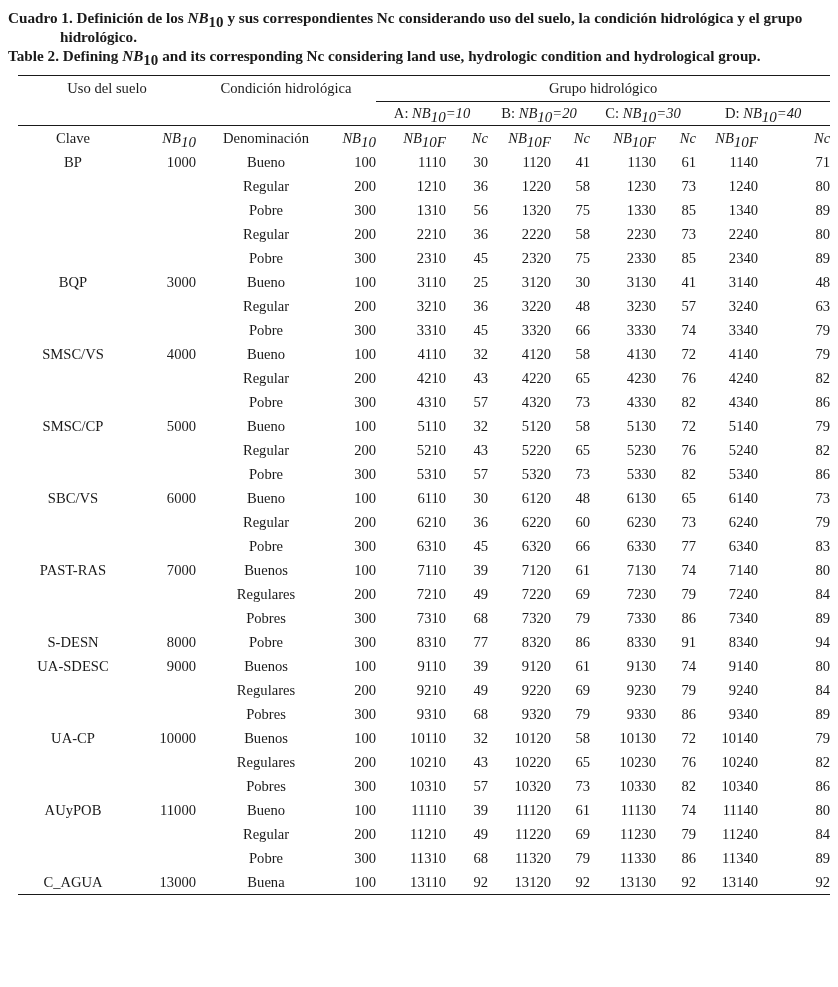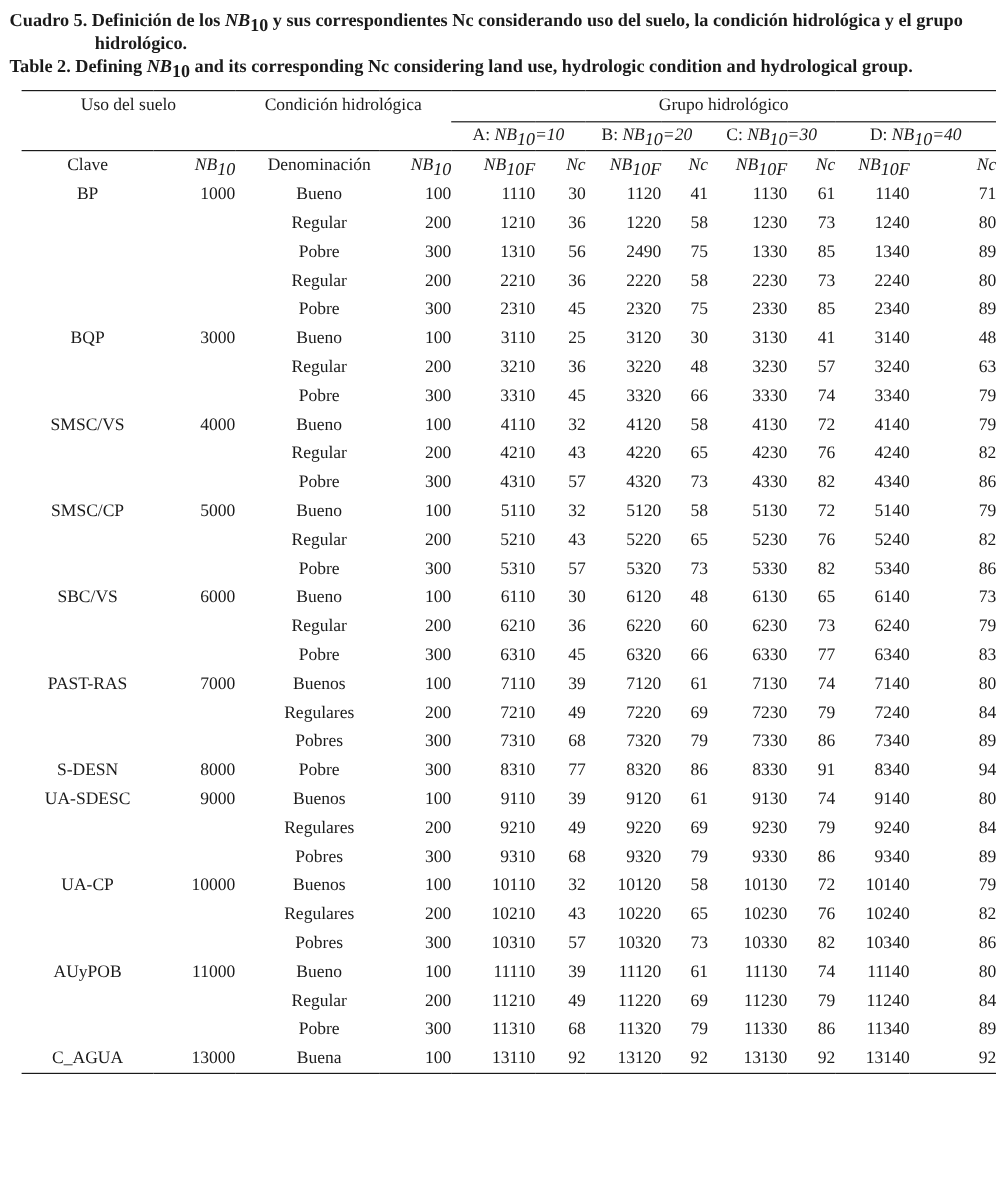--- a/index.html
+++ b/index.html
@@ -6,21 +6,21 @@
   body{
     width:838px;height:987px;overflow:hidden;
     font-family:"Liberation Serif","DejaVu Serif",serif;
     color:#1a1a1a;
     -webkit-font-smoothing:antialiased;
   }
   .title-block{padding:8px 6px 0 8px;}
   .title-line{
     font-weight:bold;font-size:15.2px;line-height:19px;white-space:nowrap;
   }
-  .title-cont{margin-left:71px;}
+  .title-cont{margin-left:52px;}
   .it{font-style:italic;}
   sub{font-size:15px;line-height:0;}
   .paper-table{
     margin:10px 0 0 18px;
     border-collapse:collapse;table-layout:fixed;width:812px;
     font-size:14.6px;
     border-top:1.6px solid #1a1a1a;
     border-bottom:1.6px solid #1a1a1a;
   }
   .paper-table th{font-weight:normal;}
@@ -34,21 +34,21 @@
   tbody td{height:24px;}
   .grupo-span{border-bottom:1.4px solid #1a1a1a;text-align:center;}
   .a-c{text-align:center;}
   .a-r{text-align:right;}
   .a-l{text-align:center;padding-left:20px !important;}
 </style>
 </head>
 <body>
 
 <div class="title-block">
-  <div class="title-line"><span>Cuadro 5. Definición de los </span><span class="it">NB</span><sub>10</sub><span> y sus correspondientes Nc considerando uso del suelo, la condición hidrológica y el grupo</span></div>
+  <div class="title-line"><span>Cuadro 1. Definición de los </span><span class="it">NB</span><sub>10</sub><span> y sus correspondientes Nc considerando uso del suelo, la condición hidrológica y el grupo</span></div>
   <div class="title-line title-cont"><span>hidrológico.</span></div>
   <div class="title-line"><span>Table 2. Defining </span><span class="it">NB</span><sub>10</sub><span> and its corresponding Nc considering land use, hydrologic condition and hydrological group.</span></div>
 </div>
 
 <table class="paper-table">
   <colgroup>
     <col style="width:110px">
       <col style="width:68px">
       <col style="width:120px">
       <col style="width:60px">
@@ -118,21 +118,21 @@
         <td class="a-r">1240</td>
         <td class="a-r">80</td>
       </tr>
       <tr>
         <td class="a-c"></td>
         <td class="a-r"></td>
         <td class="a-l">Pobre</td>
         <td class="a-r">300</td>
         <td class="a-r">1310</td>
         <td class="a-r">56</td>
-        <td class="a-r">2490</td>
+        <td class="a-r">1320</td>
         <td class="a-r">75</td>
         <td class="a-r">1330</td>
         <td class="a-r">85</td>
         <td class="a-r">1340</td>
         <td class="a-r">89</td>
       </tr>
       <tr>
         <td class="a-c"></td>
         <td class="a-r"></td>
         <td class="a-l">Regular</td>

